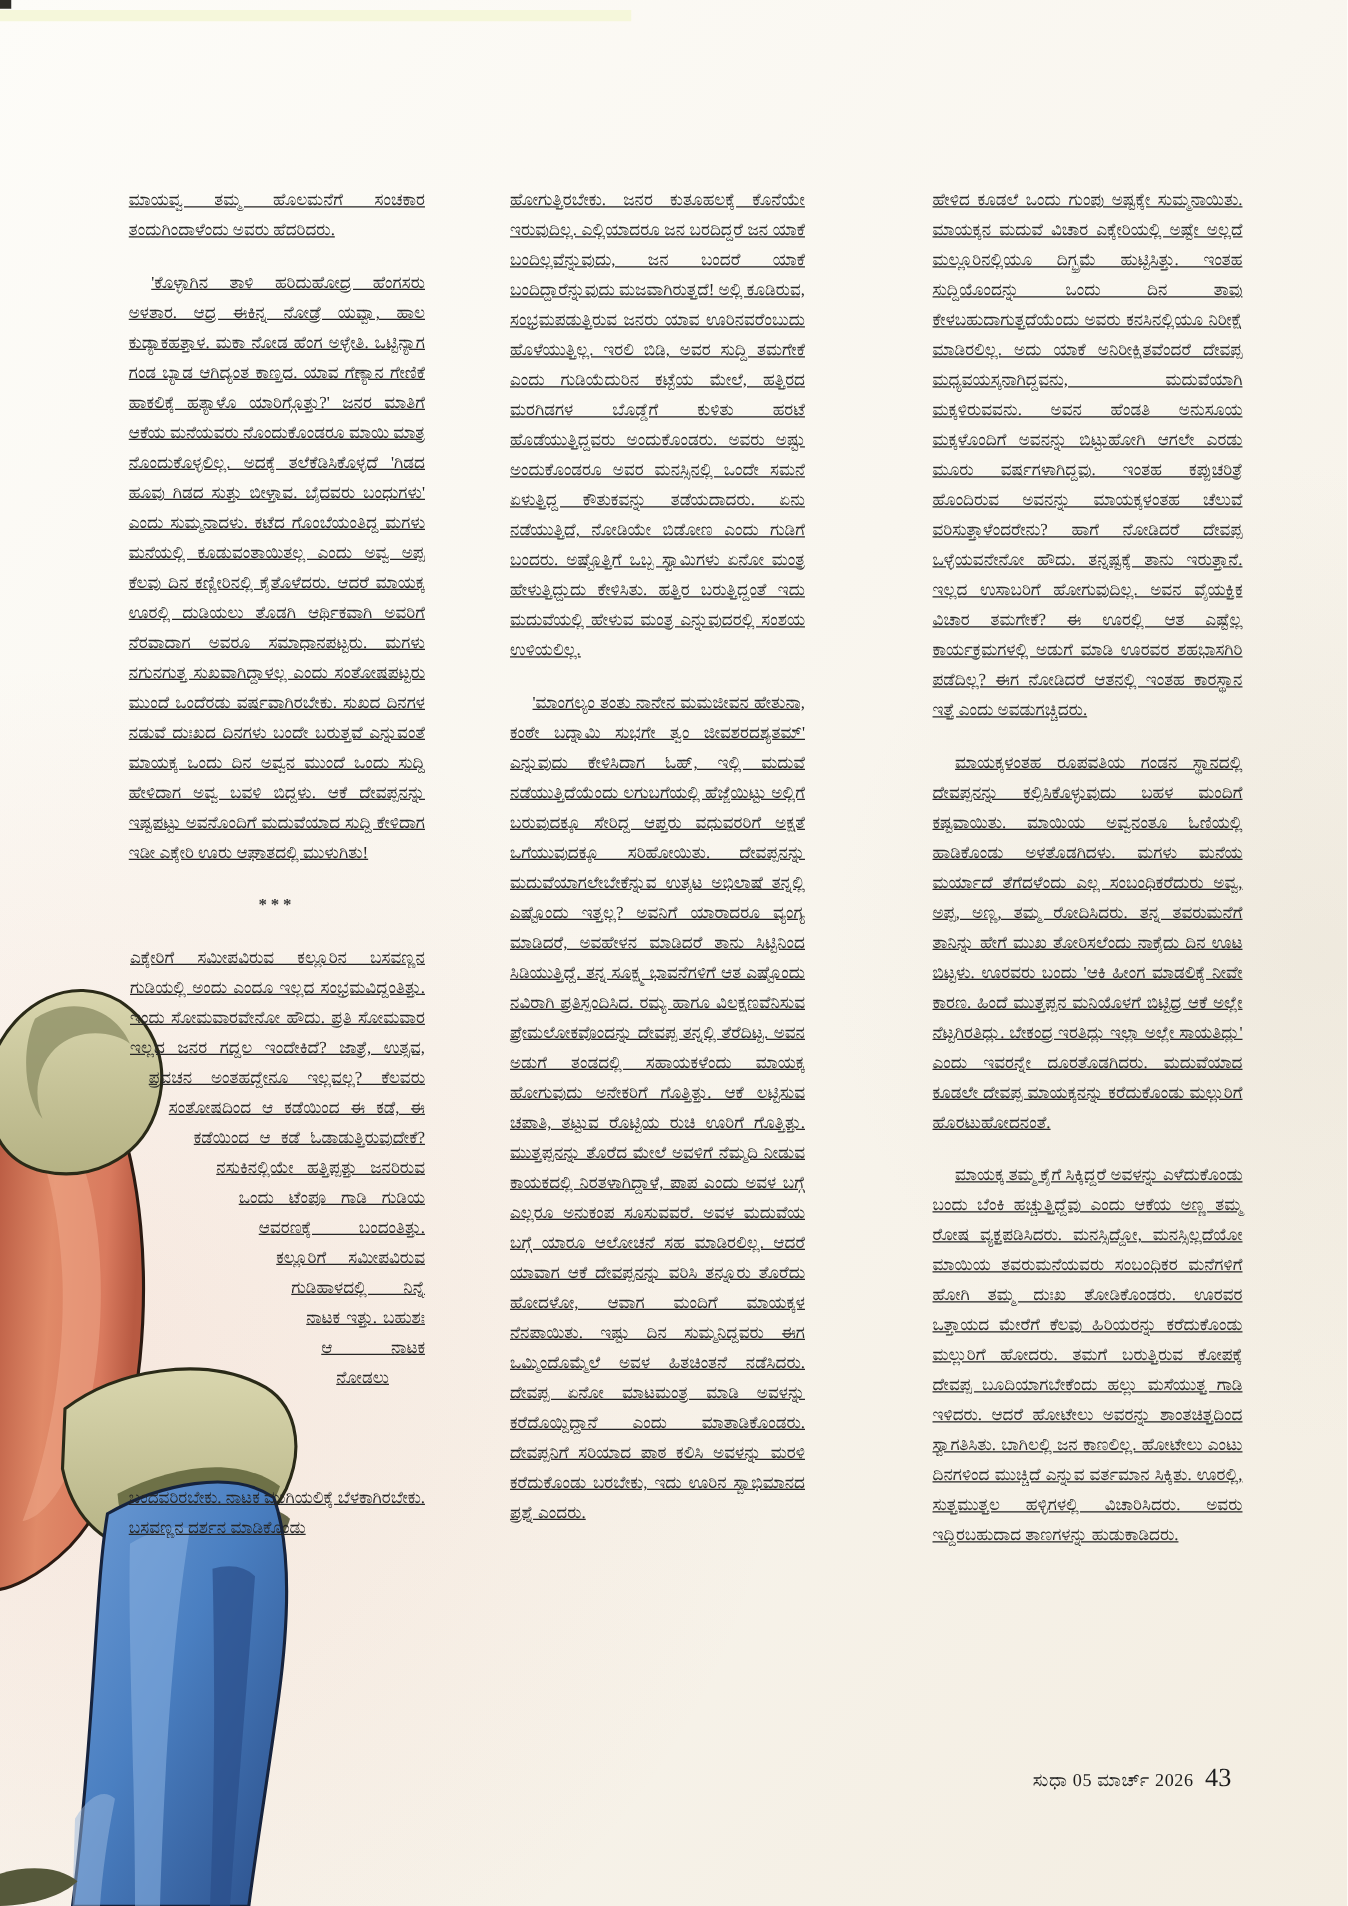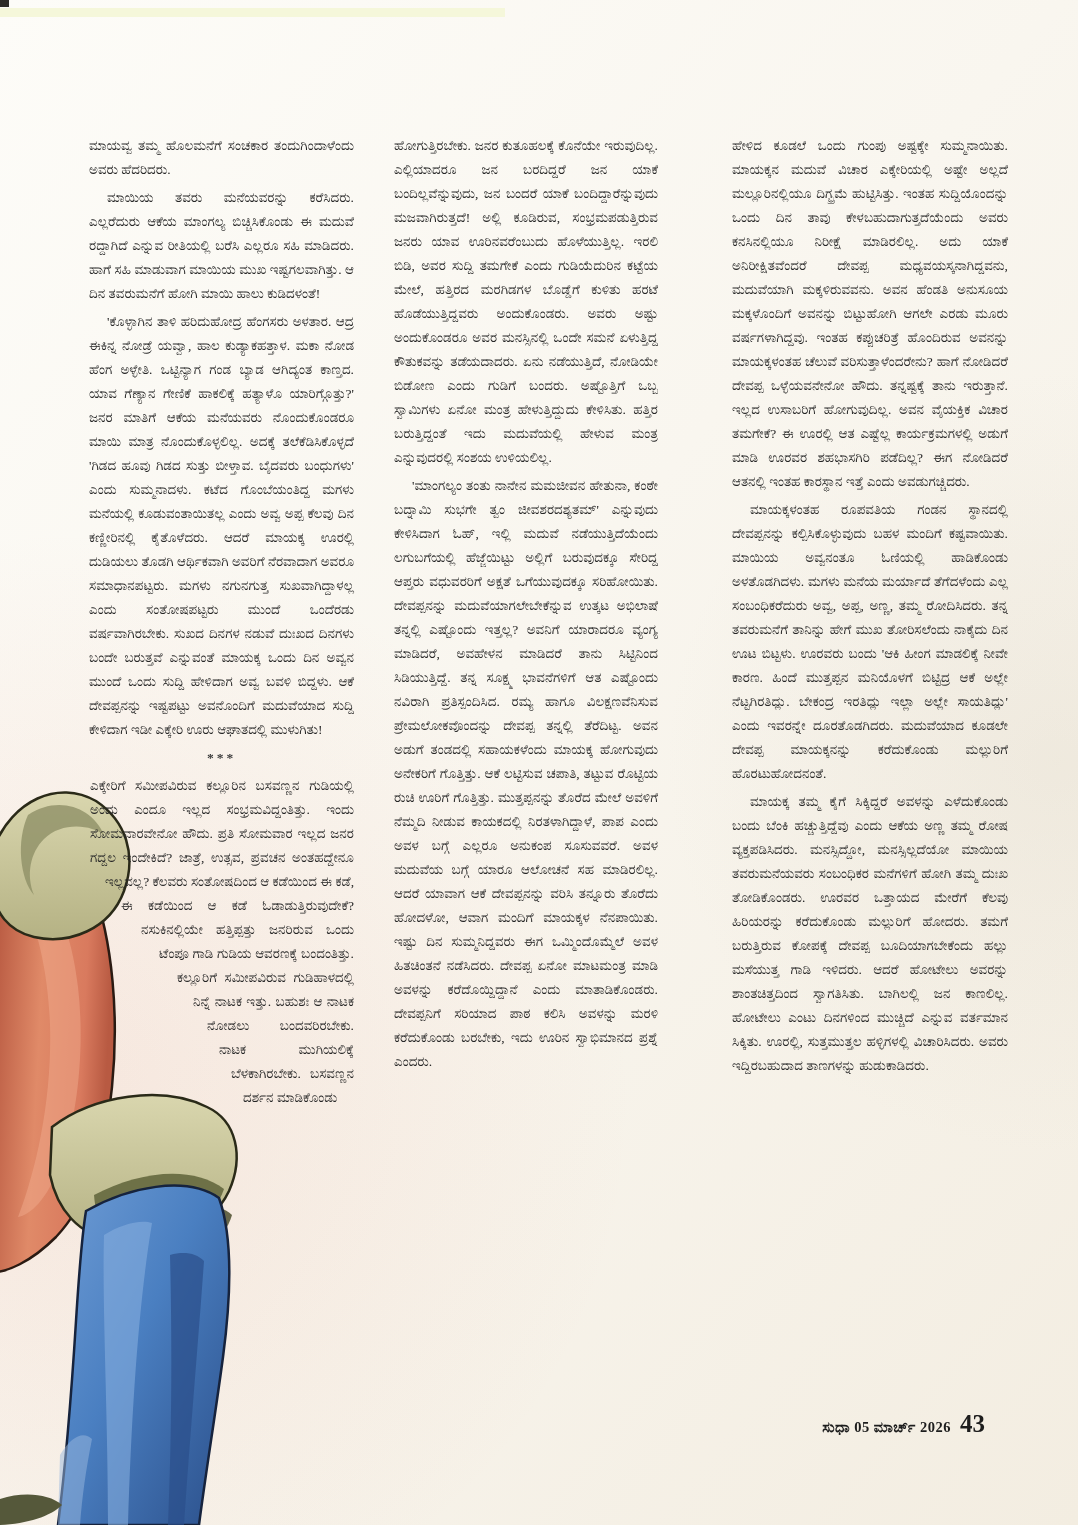--- a/index.html
+++ b/index.html
@@ -17,31 +17,31 @@
   .top-accent{position:absolute;left:0;top:8px;width:505px;height:9px;background:#f5f7da;}
   .col{
     position:absolute;top:130px;height:1272px;
     text-align:justify;color:#262626;
     font-size:13.5px;line-height:24px;letter-spacing:0;
     z-index:3;
   }
   .col-1{left:85px;width:273px;}
   .col-2{left:390px;width:272px;}
   .col-3{left:728px;width:284px;}
-  .col p{margin:4px;}
+  .col p{margin:18px;text-decoration:underline;}
   .indent{text-indent:18px;}
   .separator{text-align:center;letter-spacing:3px;color:#3a3a3a;font-weight:bold;line-height:24px;}
   .wrap-step{float:left;clear:left;height:24px;}
   .illustration{position:absolute;left:0;top:695px;width:282px;height:830px;z-index:2;}
   .footer{
     position:absolute;top:1410px;right:93px;z-index:4;
     display:flex;align-items:baseline;gap:9px;color:#1d1d1d;
   }
-  .footer .issue{font-size:14.5px;font-weight:bold;letter-spacing:0.5px;}
-  .footer .pageno{font-size:25px;font-weight:bold;}
+  .footer .issue{font-size:14.5px;font-weight:normal;letter-spacing:0.5px;}
+  .footer .pageno{font-size:21px;font-weight:normal;}
 </style>
 </head>
 <body>
 
 <div class="page">
 
   <div class="corner-mark"></div>
   <div class="top-accent"></div>
 
   <svg class="illustration" viewBox="0 0 282 830" aria-hidden="true">
@@ -76,21 +76,20 @@
     <path d="M86,516 C128,492 186,480 219,503 C233,542 231,602 223,662 C215,722 206,776 199,830 L58,830 C67,760 72,690 76,626 C79,580 81,546 86,516 Z" fill="url(#gradBlue)" stroke="#16233d" stroke-width="2.5"></path>
     <path d="M104,540 C120,530 140,524 152,528 C140,600 132,700 128,830 L108,830 C108,720 102,610 104,540 Z" fill="#85aede" opacity="0.6"></path>
     <path d="M170,560 C184,556 196,558 204,566 C198,650 190,740 184,830 L168,830 C172,736 172,640 170,560 Z" fill="#2b4f8a" opacity="0.7"></path>
     <path d="M60,760 C72,740 84,736 92,744 C86,774 82,802 80,830 L58,830 Z" fill="#9ab8de" opacity="0.5"></path>
 
     <path d="M-6,806 C20,796 48,798 62,810 C50,822 24,830 -6,830 Z" fill="#55583a"></path>
   </svg>
 
   <div class="col col-1">
     <p>ಮಾಯವ್ವ ತಮ್ಮ ಹೊಲಮನೆಗೆ ಸಂಚಕಾರ ತಂದುಗಿಂದಾಳೆಂದು ಅವರು ಹೆದರಿದರು.</p>
-    <p class="indent">ಮಾಯಿಯ ತವರು ಮನೆಯವರನ್ನು ಕರೆಸಿದರು. ಎಲ್ಲರೆದುರು ಆಕೆಯ ಮಾಂಗಲ್ಯ ಬಿಚ್ಚಿಸಿಕೊಂಡು ಈ ಮದುವೆ ರದ್ದಾಗಿದೆ ಎನ್ನುವ ರೀತಿಯಲ್ಲಿ ಬರೆಸಿ ಎಲ್ಲರೂ ಸಹಿ ಮಾಡಿದರು. ಹಾಗೆ ಸಹಿ ಮಾಡುವಾಗ ಮಾಯಿಯ ಮುಖ ಇಷ್ಟಗಲವಾಗಿತ್ತು. ಆ ದಿನ ತವರುಮನೆಗೆ ಹೋಗಿ ಮಾಯಿ ಹಾಲು ಕುಡಿದಳಂತೆ!</p>
     <p class="indent">'ಕೊಳ್ಳಾಗಿನ ತಾಳಿ ಹರಿದುಹೋದ್ರ ಹೆಂಗಸರು ಅಳತಾರ. ಆದ್ರ ಈಕಿನ್ನ ನೋಡ್ರೆ ಯವ್ವಾ, ಹಾಲ ಕುಡ್ಯಾಕಹತ್ತಾಳ. ಮಕಾ ನೋಡ ಹೆಂಗ ಅಳ್ಳೇತಿ. ಒಟ್ಟಿನ್ಯಾಗ ಗಂಡ ಬ್ಯಾಡ ಆಗಿದ್ಯಂತ ಕಾಣ್ತದ. ಯಾವ ಗೆಣ್ಯಾನ ಗೇಣಿಕೆ ಹಾಕಲಿಕ್ಕೆ ಹತ್ಯಾಳೊ ಯಾರಿಗ್ಗೊತ್ತು?' ಜನರ ಮಾತಿಗೆ ಆಕೆಯ ಮನೆಯವರು ನೊಂದುಕೊಂಡರೂ ಮಾಯಿ ಮಾತ್ರ ನೊಂದುಕೊಳ್ಳಲಿಲ್ಲ. ಅದಕ್ಕೆ ತಲೆಕೆಡಿಸಿಕೊಳ್ಳದೆ 'ಗಿಡದ ಹೂವು ಗಿಡದ ಸುತ್ತು ಬೀಳ್ತಾವ. ಬೈದವರು ಬಂಧುಗಳು' ಎಂದು ಸುಮ್ಮನಾದಳು. ಕಟೆದ ಗೊಂಬೆಯಂತಿದ್ದ ಮಗಳು ಮನೆಯಲ್ಲಿ ಕೂಡುವಂತಾಯಿತಲ್ಲ ಎಂದು ಅವ್ವ ಅಪ್ಪ ಕೆಲವು ದಿನ ಕಣ್ಣೀರಿನಲ್ಲಿ ಕೈತೊಳೆದರು. ಆದರೆ ಮಾಯಕ್ಕ ಊರಲ್ಲಿ ದುಡಿಯಲು ತೊಡಗಿ ಆರ್ಥಿಕವಾಗಿ ಅವರಿಗೆ ನೆರವಾದಾಗ ಅವರೂ ಸಮಾಧಾನಪಟ್ಟರು. ಮಗಳು ನಗುನಗುತ್ತ ಸುಖವಾಗಿದ್ದಾಳಲ್ಲ ಎಂದು ಸಂತೋಷಪಟ್ಟರು ಮುಂದೆ ಒಂದೆರಡು ವರ್ಷವಾಗಿರಬೇಕು. ಸುಖದ ದಿನಗಳ ನಡುವೆ ದುಃಖದ ದಿನಗಳು ಬಂದೇ ಬರುತ್ತವೆ ಎನ್ನುವಂತೆ ಮಾಯಕ್ಕ ಒಂದು ದಿನ ಅವ್ವನ ಮುಂದೆ ಒಂದು ಸುದ್ದಿ ಹೇಳಿದಾಗ ಅವ್ವ ಬವಳಿ ಬಿದ್ದಳು. ಆಕೆ ದೇವಪ್ಪನನ್ನು ಇಷ್ಟಪಟ್ಟು ಅವನೊಂದಿಗೆ ಮದುವೆಯಾದ ಸುದ್ದಿ ಕೇಳಿದಾಗ ಇಡೀ ಎಕ್ಕೇರಿ ಊರು ಆಘಾತದಲ್ಲಿ ಮುಳುಗಿತು!</p>
     <div class="separator">***</div>
     <p>
       <span class="wrap-step" style="width:1px"></span>
       <span class="wrap-step" style="width:1px"></span>
       <span class="wrap-step" style="width:1px"></span>
       <span class="wrap-step" style="width:1px"></span>
       <span class="wrap-step" style="width:16px"></span>
       <span class="wrap-step" style="width:32px"></span>
       <span class="wrap-step" style="width:52px"></span>

